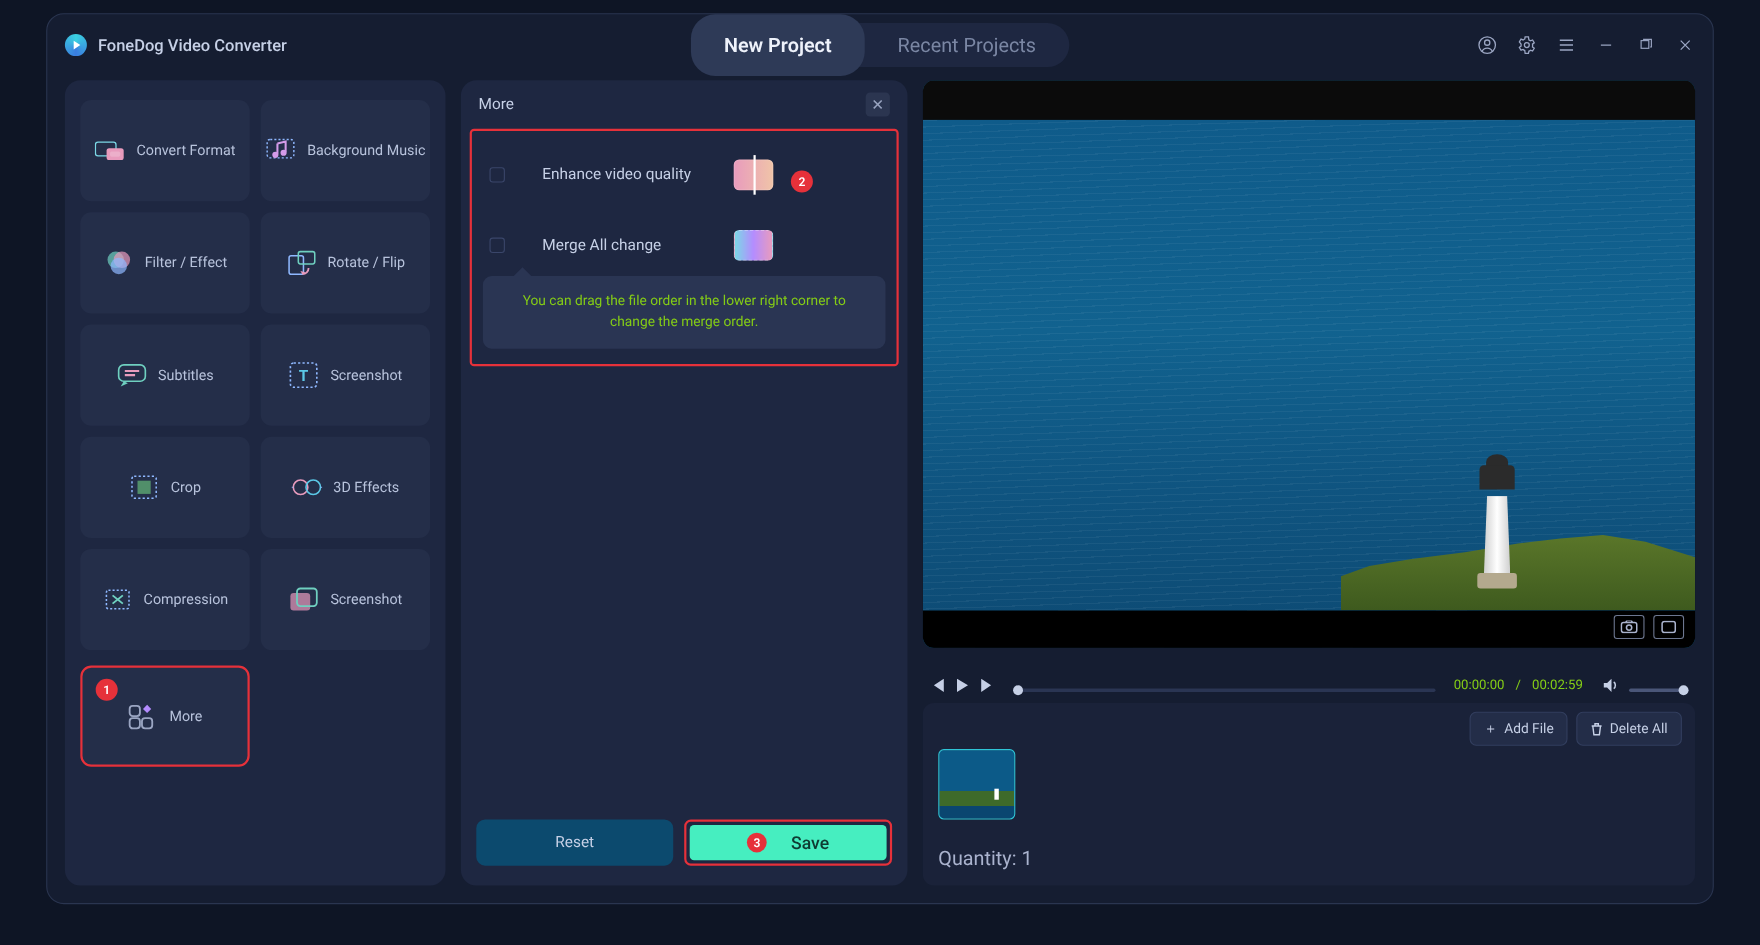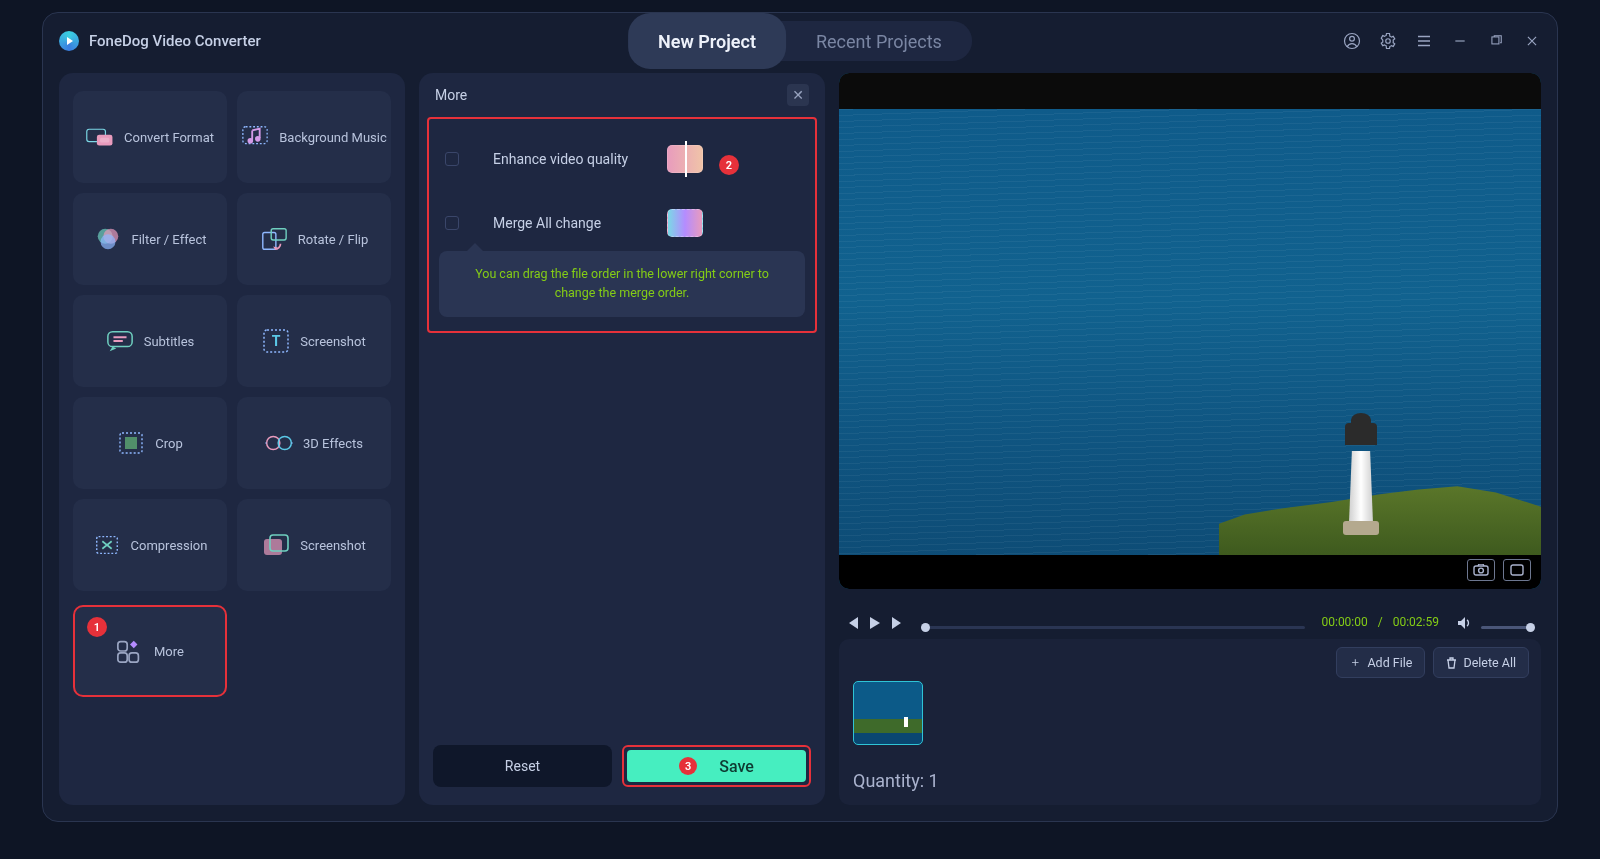--- a/index.html
+++ b/index.html
@@ -36,21 +36,21 @@
   .mp-body { border:2px solid #e6313a; border-radius:4px; margin:0 8px; padding: 8px 10px 14px 10px; position:relative; }
   .opt-row { display:flex; align-items:center; gap:14px; padding:18px 6px; }
   .chk { width:14px; height:14px; border:1px solid #3a466a; border-radius:3px; flex-shrink:0; }
   .opt-lbl { color:#c6d0e6; font-size:14px; flex:1 0 auto; max-width:160px;margin-left:20px; }
   .opt-ico { width:36px; height:28px; border-radius:5px; }
   .hint { background:#2a3553; border-radius:8px; padding:14px 22px; color:#84cc16; font-size:12.5px; text-align:center; line-height:1.5; position:relative; margin-top:6px; }
   .hint::before { content:''; position:absolute; top:-8px; left:28px; width:0; height:0; border-left:8px solid transparent; border-right:8px solid transparent; border-bottom:8px solid #2a3553; }
   .badge2 { position:absolute; top:36px; right:76px; width:20px; height:20px; background:#e6313a; color:#fff; border-radius:50%; font-size:11px; display:flex; align-items:center; justify-content:center; font-weight:600; }
   .mp-foot { margin-top:auto; padding: 0 14px 18px 14px; display:flex; gap:10px; }
   .btn { flex:1; height:42px; border-radius:8px; display:flex; align-items:center; justify-content:center; font-size:14px; cursor:pointer; position:relative; }
-  .btn-reset { background:#0f172a; color:#c6d0e6; }
+  .btn-reset { background:#0c4a6e; color:#c6d0e6; }
   .btn-save-wrap { flex:1; position:relative; border:2px solid #e6313a; border-radius:6px; padding:3px; }
   .btn-save { background:#46eec0; color:#0e3b32; height:100%; border-radius:4px; display:flex; align-items:center; justify-content:center; font-weight:500; gap:22px; }
   .badge3 { width:18px; height:18px; background:#e6313a; color:#fff; border-radius:50%; font-size:11px; display:flex; align-items:center; justify-content:center; font-weight:600; }
 
   
   .right { flex:1; display:flex; flex-direction:column; gap:10px; }
   .preview { flex:0 0 516px; background:#000; border-radius:10px; position:relative; overflow:hidden; }
   .sky { position:absolute; inset:0; background: linear-gradient(#0b0b0b 0 36px, transparent 36px), linear-gradient(175deg,#1b6ea3 0%, #0f5a8c 40%, #155f90 55%, #1a6494 60%); }
   .sea { position:absolute; top:36px; left:0; right:0; bottom:0; background:
     repeating-linear-gradient(178deg, rgba(255,255,255,0.05) 0 1px, transparent 1px 6px),

